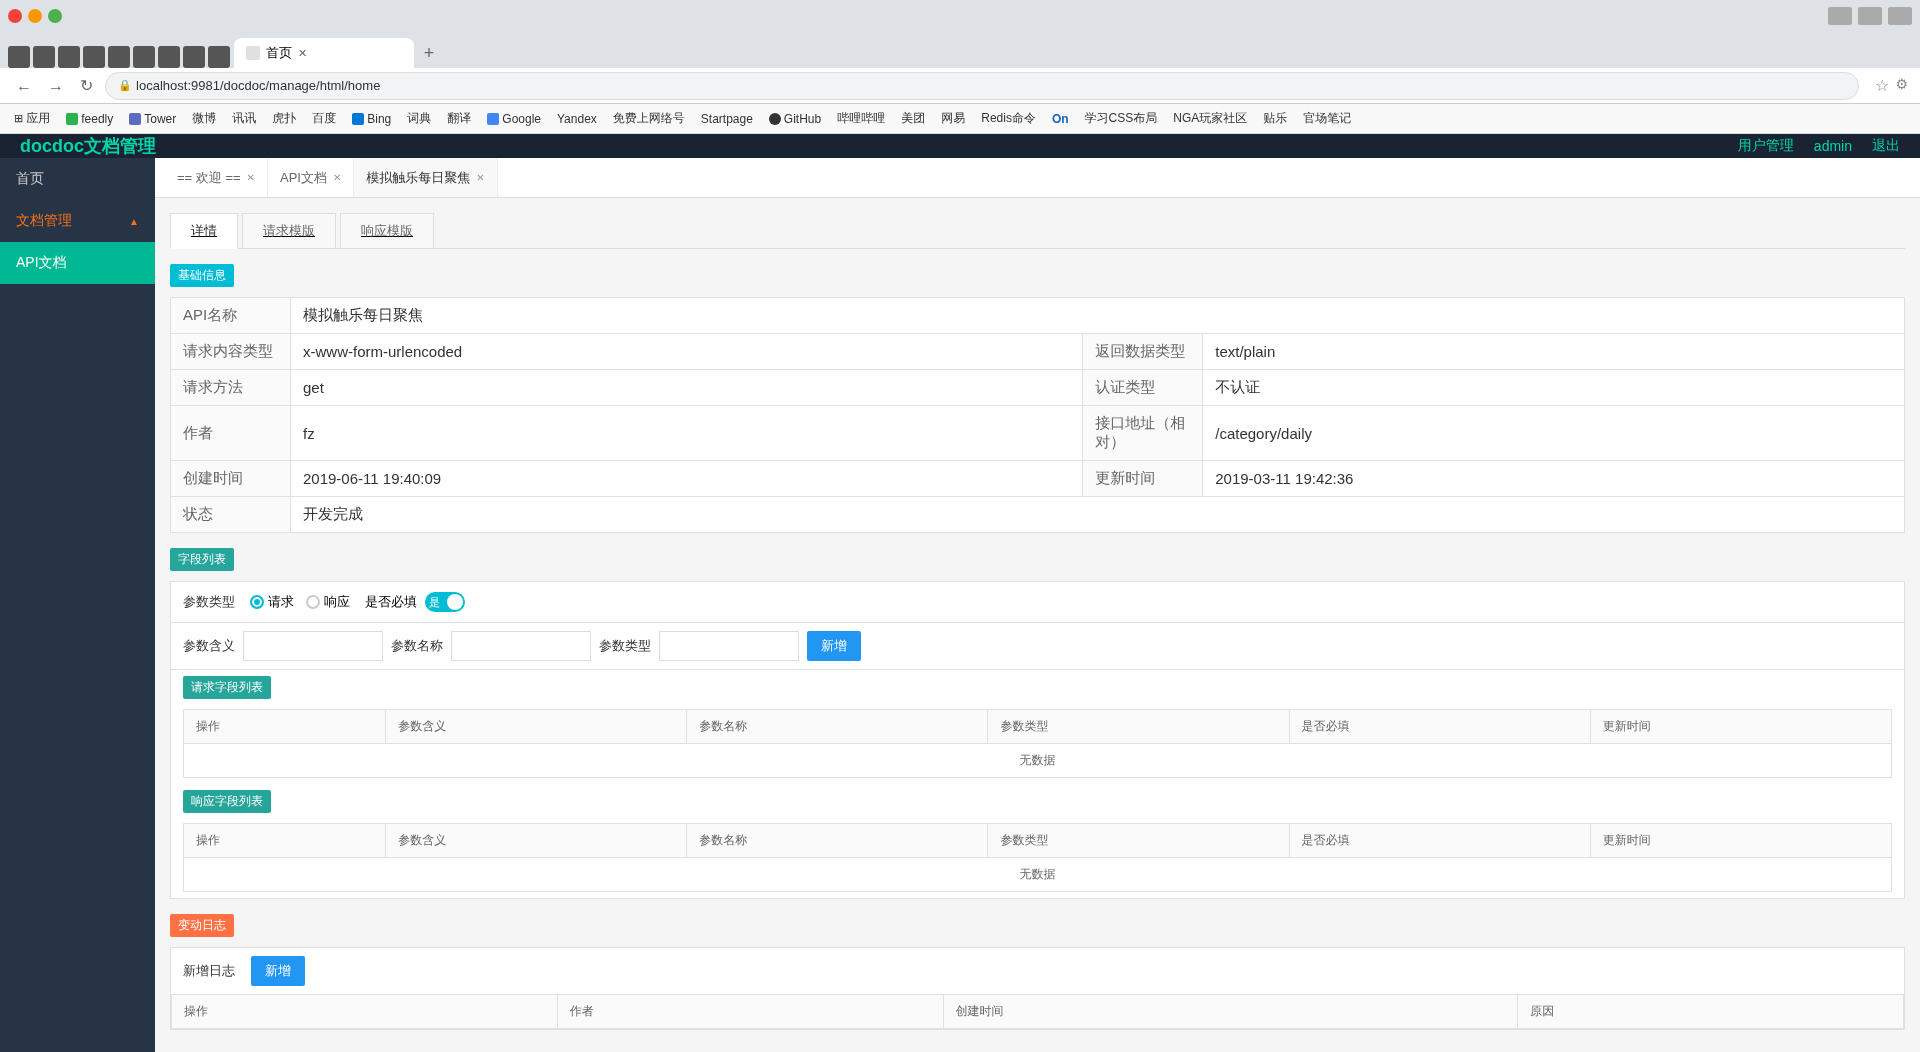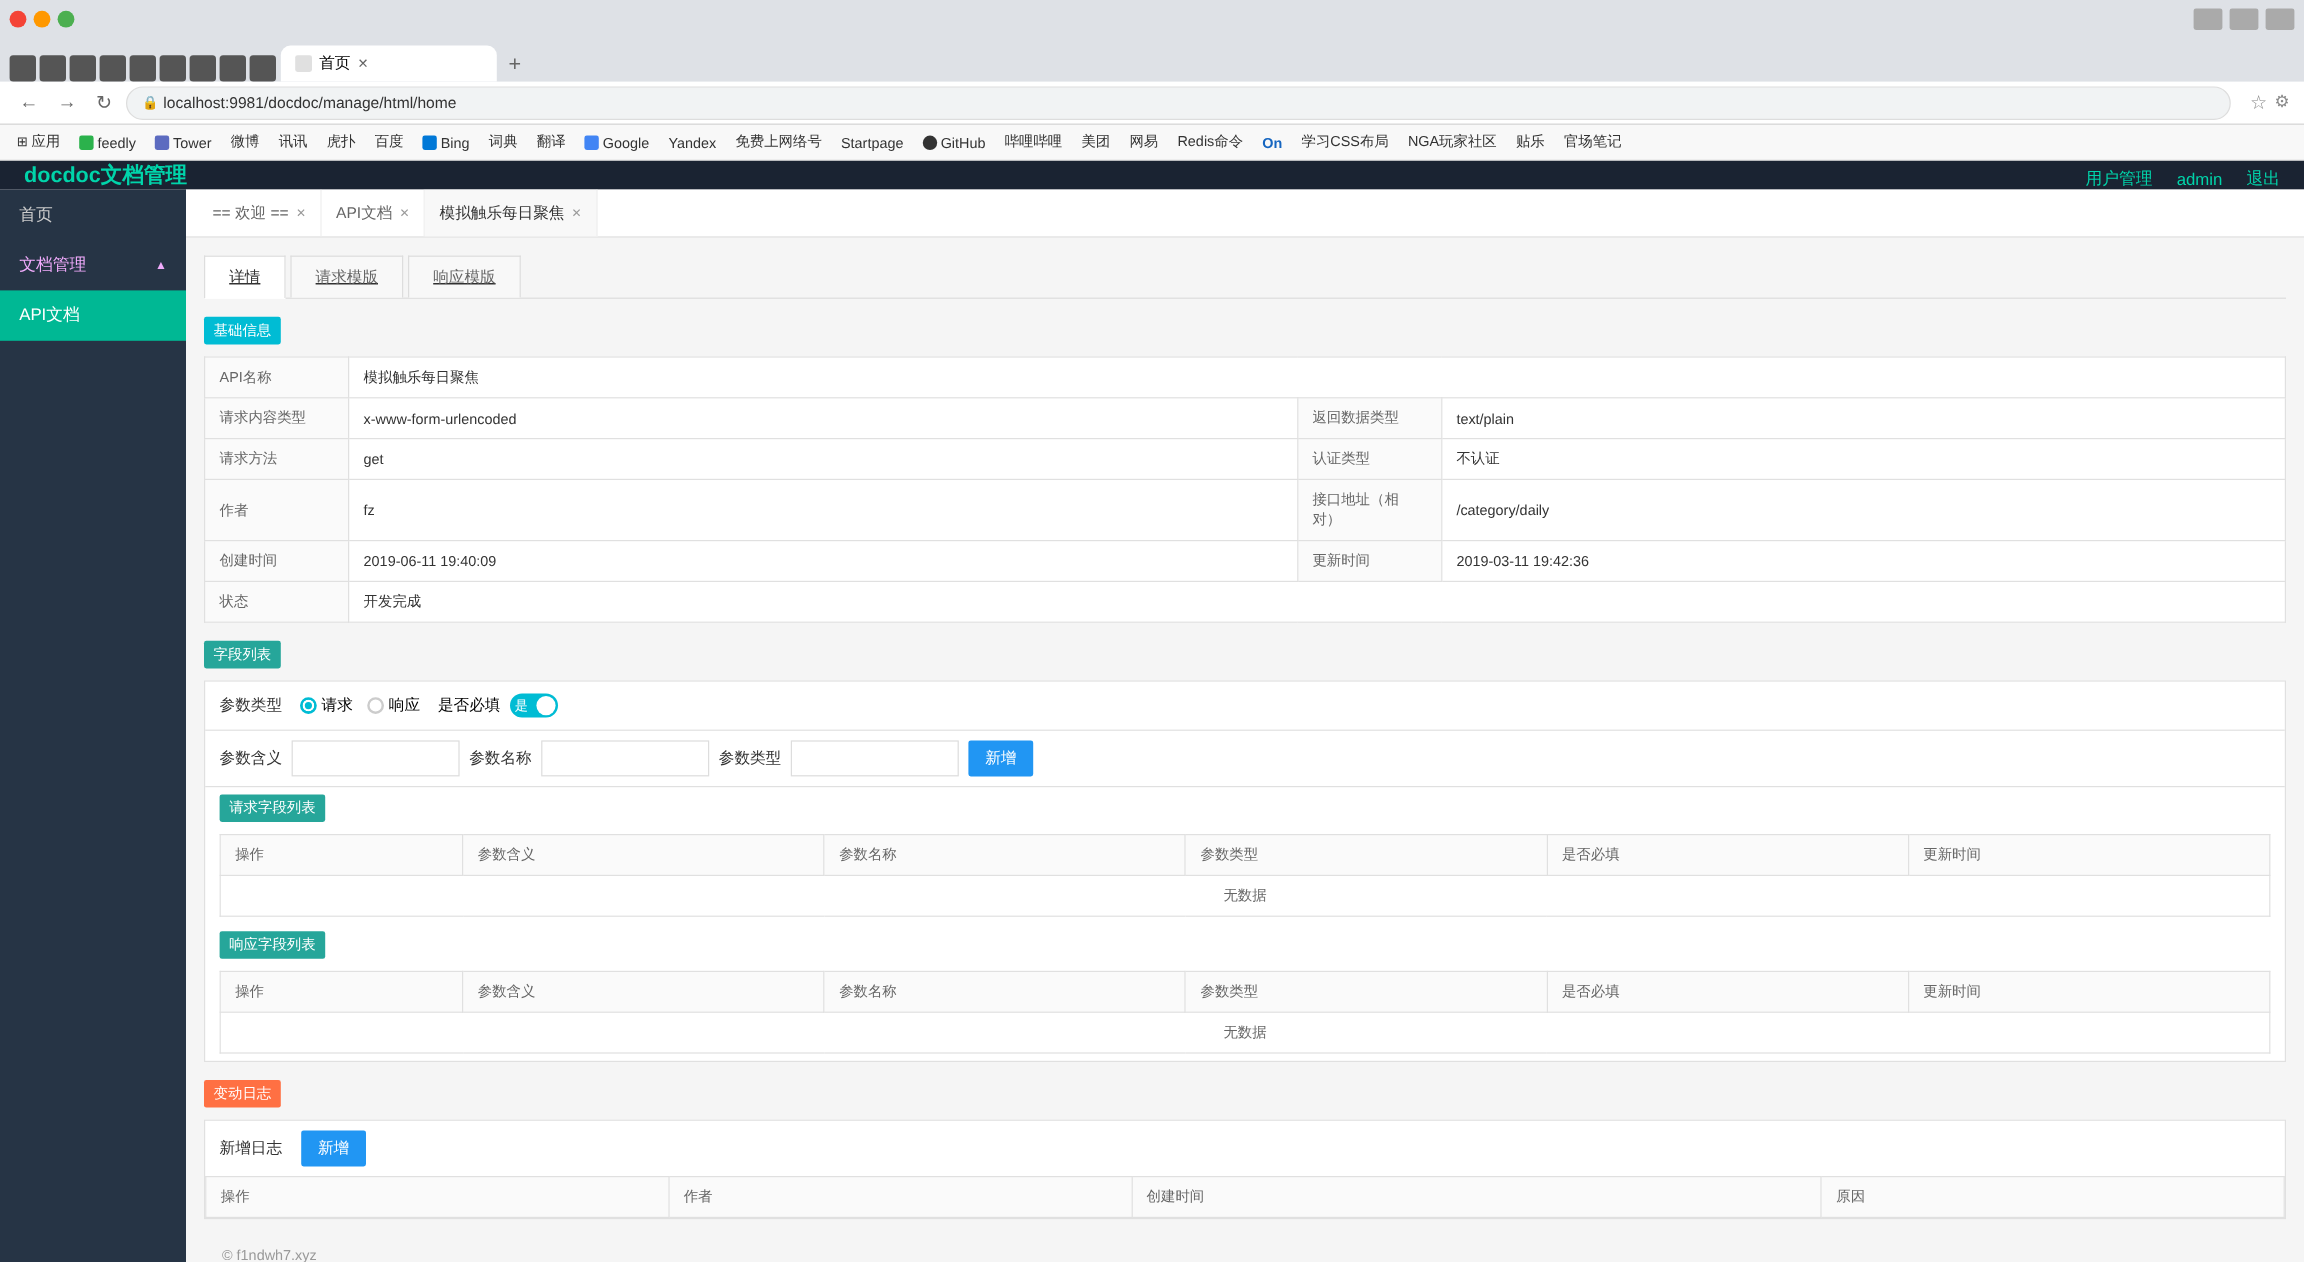--- a/index.html
+++ b/index.html
@@ -15,34 +15,34 @@
     .browser-tab-new { width: 30px; height: 30px; display: flex; align-items: center; justify-content: center; font-size: 18px; color: #666; cursor: pointer; }
     .browser-addressbar { background: #fff; height: 36px; display: flex; align-items: center; padding: 0 12px; border-bottom: 1px solid #ccc; gap: 8px; }
     .browser-nav-btn { color: #666; font-size: 16px; cursor: pointer; padding: 2px 4px; }
     .browser-url { flex: 1; background: #f1f3f4; border: 1px solid #ddd; border-radius: 20px; padding: 4px 12px; font-size: 13px; color: #333; height: 28px; display: flex; align-items: center; }
     .browser-url-icon { color: #666; margin-right: 4px; font-size: 11px; }
     .browser-bookmarks { background: #f8f8f8; border-bottom: 1px solid #ddd; height: 30px; display: flex; align-items: center; padding: 0 8px; gap: 4px; overflow: hidden; }
     .bookmark-item { padding: 2px 6px; font-size: 12px; color: #333; cursor: pointer; white-space: nowrap; display: flex; align-items: center; gap: 3px; }
 
     
     .app-container { display: flex; flex-direction: column; height: calc(1052px - 134px); }
-    .app-header { background: #1a2332; height: 50px; display: flex; align-items: flex-end; justify-content: space-between; padding: 0 20px; }
+    .app-header { background: #1a2332; height: 50px; display: flex; align-items: center; justify-content: space-between; padding: 0 20px; }
     .app-logo { color: #00d4aa; font-size: 18px; font-weight: bold; }
     .app-header-nav { display: flex; align-items: center; gap: 20px; }
     .app-header-link { color: #00d4aa; font-size: 14px; cursor: pointer; }
     .app-header-user { color: #00d4aa; font-size: 14px; cursor: pointer; }
     .app-header-logout { color: #00d4aa; font-size: 14px; cursor: pointer; }
 
     .app-body { display: flex; flex: 1; }
 
     
     .sidebar { width: 155px; background: #263445; flex-shrink: 0; }
     .sidebar-item { padding: 12px 16px; color: #ccc; font-size: 14px; cursor: pointer; display: flex; align-items: center; justify-content: space-between; }
     .sidebar-item.active { background: #00b894; color: #fff; }
-    .sidebar-item-docs { color: #f0abfc; }
+    .sidebar-item-docs { color: #f97316; }
     .sidebar-arrow { font-size: 10px; }
 
     
     .main-content { flex: 1; background: #f5f5f5; overflow-y: auto; }
 
     
     .page-tabs { background: #fff; border-bottom: 1px solid #ddd; display: flex; padding: 0 10px; height: 40px; }
     .page-tab { padding: 8px 12px; font-size: 13px; color: #666; cursor: pointer; border-right: 1px solid #eee; display: flex; align-items: center; gap: 6px; }
     .page-tab.active { color: #333; background: #f8f8f8; }
     .page-tab-close { color: #999; font-size: 10px; }
@@ -55,21 +55,21 @@
     .sub-tab { padding: 8px 20px; font-size: 13px; color: #666; cursor: pointer; border: 1px solid #ddd; border-bottom: none; background: #f8f8f8; margin-right: 4px; }
     .sub-tab.active { background: #fff; color: #333; border-bottom: 1px solid #fff; margin-bottom: -1px; }
 
     
     .section-header { background: #00bcd4; color: #fff; padding: 3px 8px; font-size: 12px; display: inline-block; margin-bottom: 10px; border-radius: 2px; }
     .section-header.orange { background: #ff7043; }
     .section-header.teal { background: #26a69a; }
 
     
     .info-table { width: 100%; border-collapse: collapse; margin-bottom: 15px; background: #fff; }
-    .info-table td { border: 1px solid #e0e0e0; padding: 8px 12px; font-size: 12px; }
+    .info-table td { border: 1px solid #e0e0e0; padding: 8px 12px; font-size: 15px; }
     .info-table td.label { color: #666; background: #fafafa; width: 120px; }
     .info-table td.value { color: #333; }
 
     
     .fields-section { background: #fff; border: 1px solid #e0e0e0; margin-bottom: 15px; }
     .fields-controls { padding: 10px 12px; display: flex; align-items: center; gap: 15px; border-bottom: 1px solid #e0e0e0; flex-wrap: wrap; }
     .radio-group { display: flex; align-items: center; gap: 12px; }
     .radio-option { display: flex; align-items: center; gap: 4px; cursor: pointer; font-size: 13px; }
     .radio-dot { width: 14px; height: 14px; border-radius: 50%; border: 2px solid #ccc; display: inline-block; }
     .radio-dot.checked { border-color: #00bcd4; background: #00bcd4; box-shadow: inset 0 0 0 2px #fff; }

